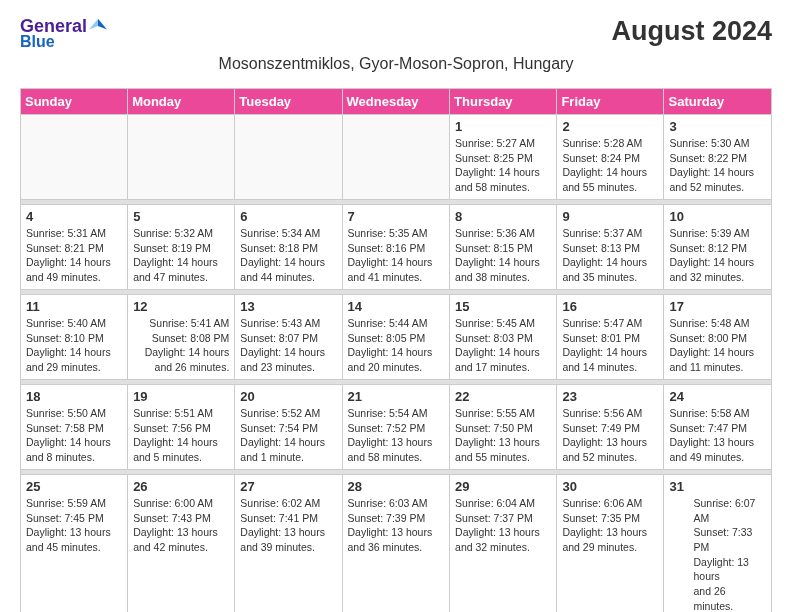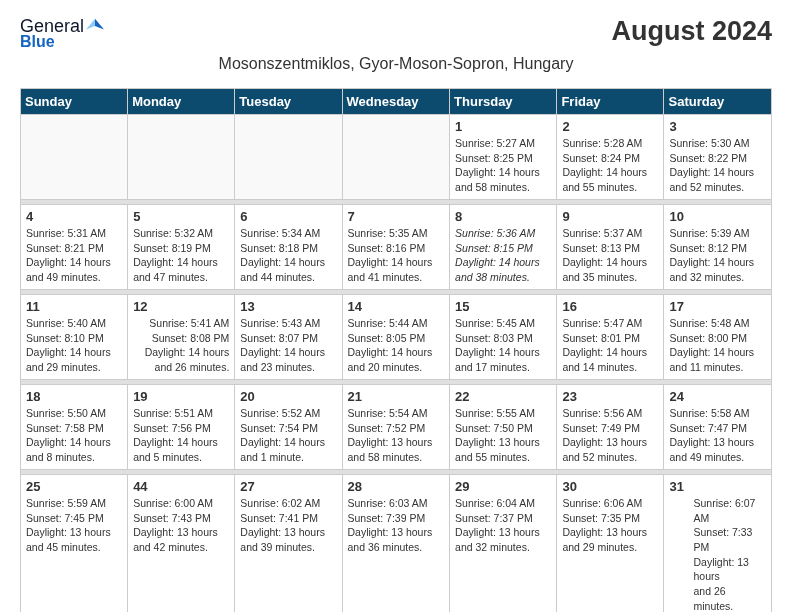--- a/index.html
+++ b/index.html
@@ -35,21 +35,21 @@
       font-size: 16px;
       color: #333;
       text-align: center;
       margin-bottom: 15px;
     }
     .calendar {
       width: 100%;
       border-collapse: collapse;
     }
     .calendar th {
-      background-color: #0c4a6e;
+      background-color: #ec4899;
       color: #fff;
       font-size: 13px;
       font-weight: bold;
       padding: 5px 4px;
       text-align: left;
       border: 1px solid #ccc;
     }
     .calendar td {
       vertical-align: top;
       border: 1px solid #ccc;
@@ -78,21 +78,21 @@
     .calendar tr.week-row td {
       height: 85px;
     }
   </style>
 </head>
 <body>
 
 <div class="header-top">
   <div class="logo">
     <div class="logo-row">
-      <span style="font-size:18px;font-weight:normal;color:#0f172a;">General</span>
+      <span style="font-size:18px;font-weight:bold;color:#4c1d95;">General</span>
       <svg width="18" height="18" viewBox="0 0 20 20" style="margin-left:2px;margin-top:-2px;">
         <polygon points="10,2 20,14 10,10" fill="#1565c0"></polygon>
         <polygon points="10,2 0,14 10,10" fill="#90caf9"></polygon>
       </svg>
     </div>
     <span style="font-size:16px;font-weight:bold;color:#1565c0;margin-top:-4px;">Blue</span>
   </div>
   <div class="month-title">August 2024</div>
 </div>
 
@@ -166,21 +166,21 @@
         </td>
         <td>
           <span class="day-number">7</span>
           <div class="day-info" style="white-space: pre-line;">Sunrise: 5:35 AM
 Sunset: 8:16 PM
 Daylight: 14 hours
 and 41 minutes.</div>
         </td>
         <td>
           <span class="day-number">8</span>
-          <div class="day-info" style="white-space: pre-line; font-style: italic;">Sunrise: 5:36 AM
+          <div class="day-info" style="white-space: pre-line;">Sunrise: 5:36 AM
 Sunset: 8:15 PM
 Daylight: 14 hours
 and 38 minutes.</div>
         </td>
         <td>
           <span class="day-number">9</span>
           <div class="day-info" style="white-space: pre-line;">Sunrise: 5:37 AM
 Sunset: 8:13 PM
 Daylight: 14 hours
 and 35 minutes.</div>
@@ -306,21 +306,21 @@
       </tr>
       <tr class="week-row">
         <td>
           <span class="day-number">25</span>
           <div class="day-info" style="white-space: pre-line;">Sunrise: 5:59 AM
 Sunset: 7:45 PM
 Daylight: 13 hours
 and 45 minutes.</div>
         </td>
         <td>
-          <span class="day-number">44</span>
+          <span class="day-number">26</span>
           <div class="day-info" style="white-space: pre-line;">Sunrise: 6:00 AM
 Sunset: 7:43 PM
 Daylight: 13 hours
 and 42 minutes.</div>
         </td>
         <td>
           <span class="day-number">27</span>
           <div class="day-info" style="white-space: pre-line;">Sunrise: 6:02 AM
 Sunset: 7:41 PM
 Daylight: 13 hours

